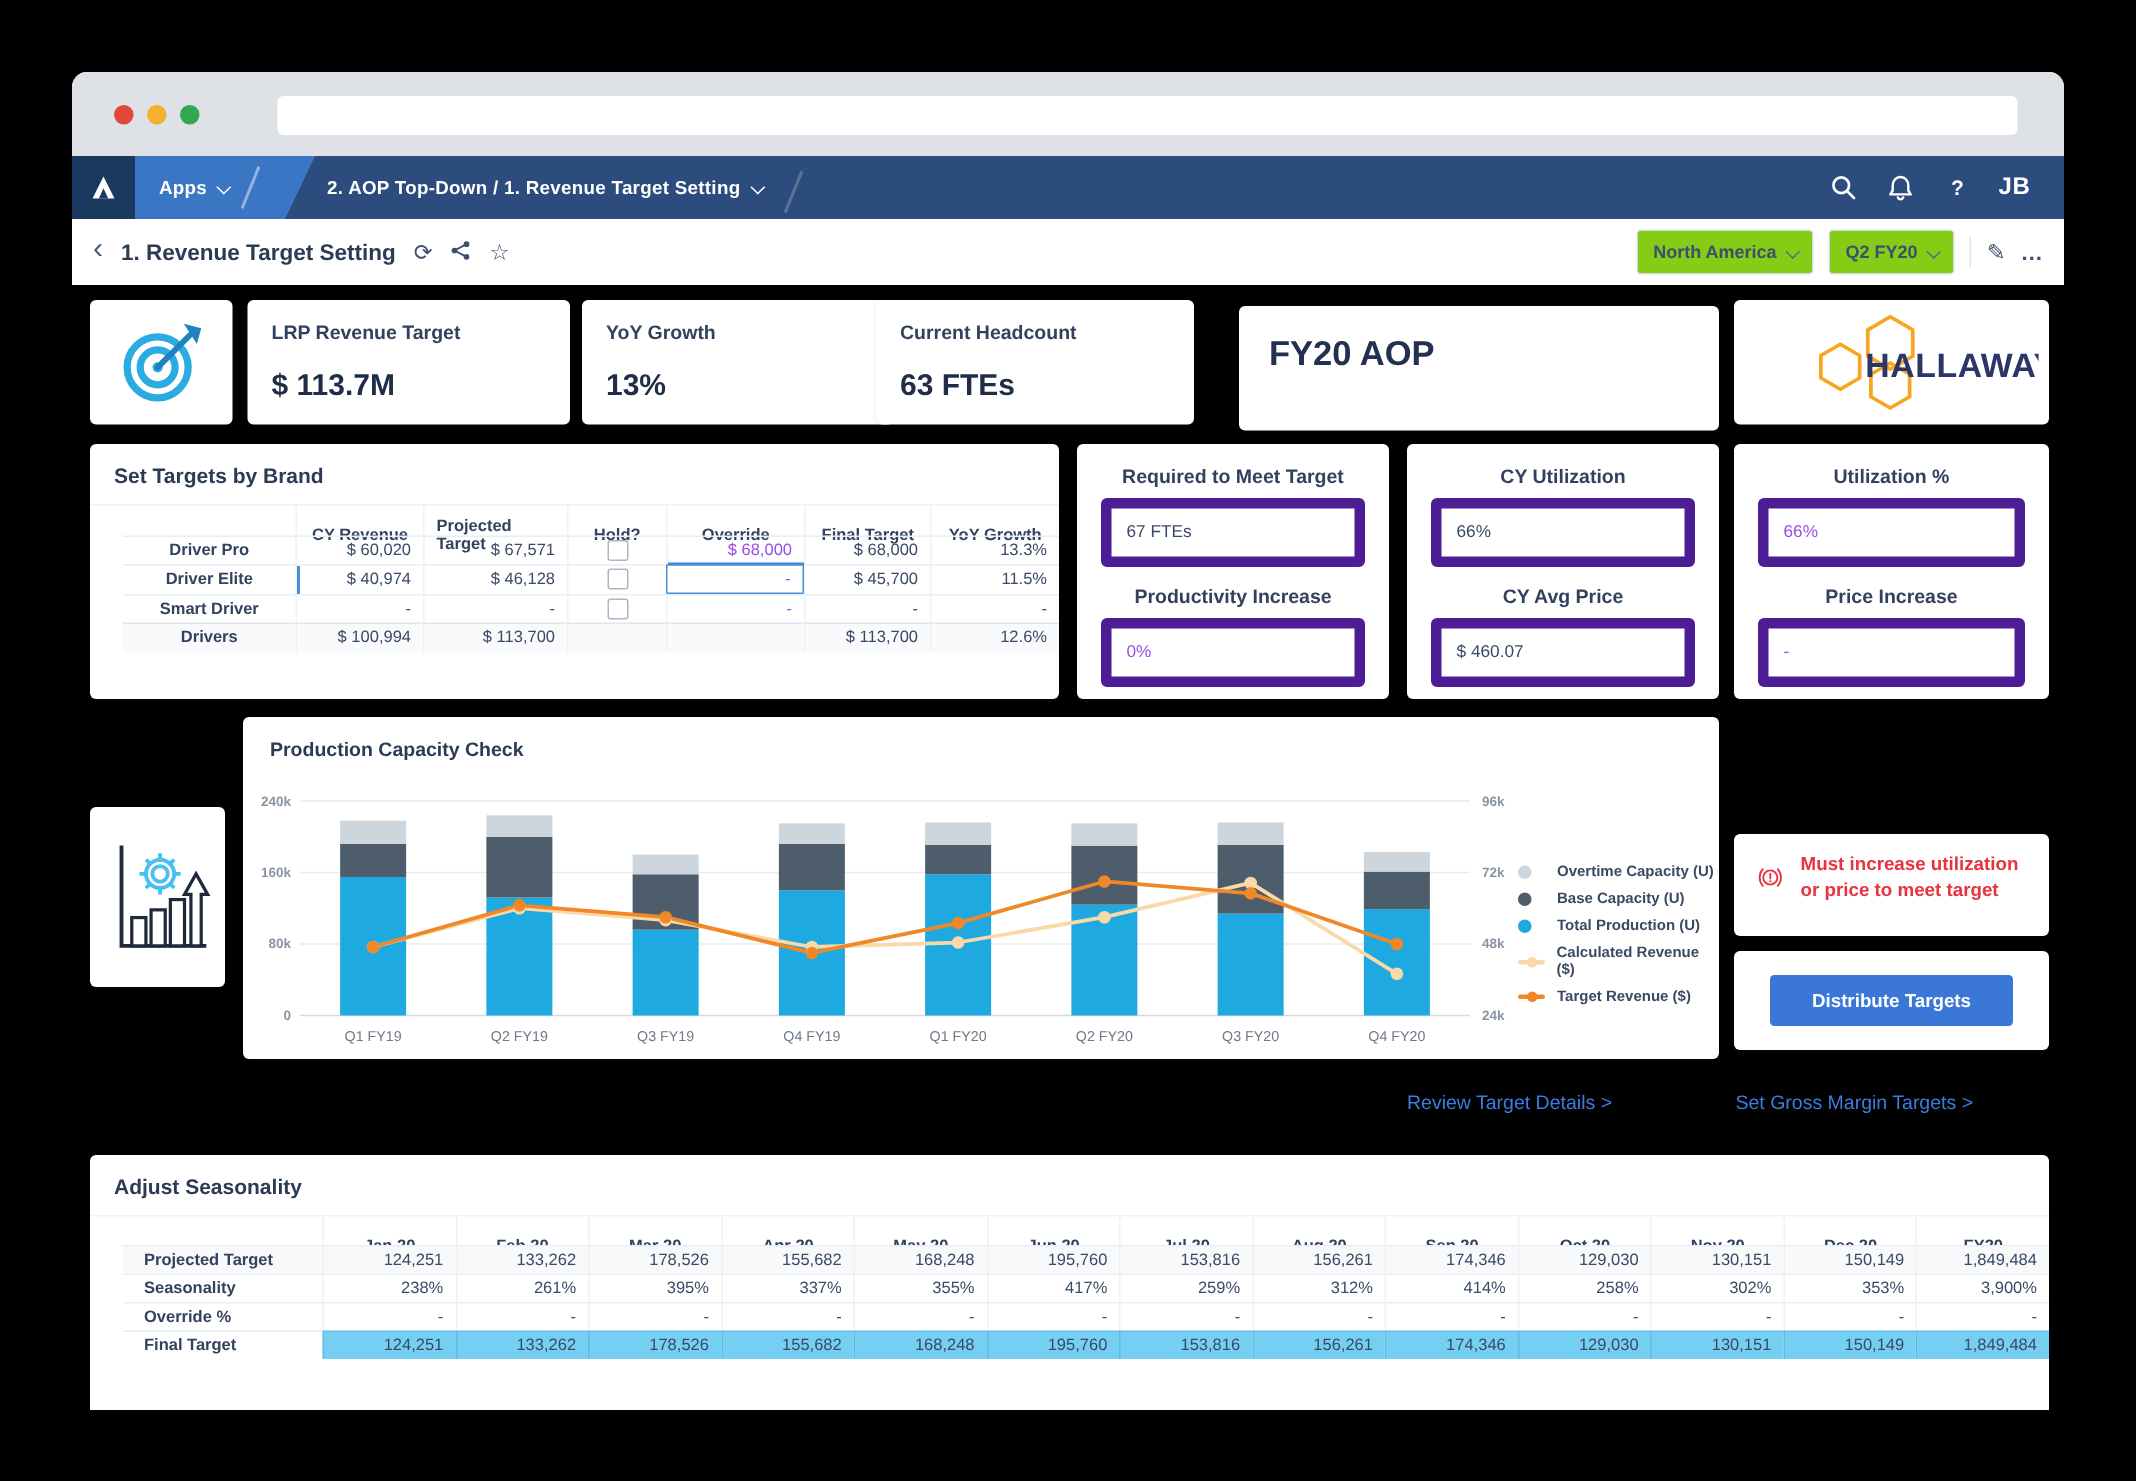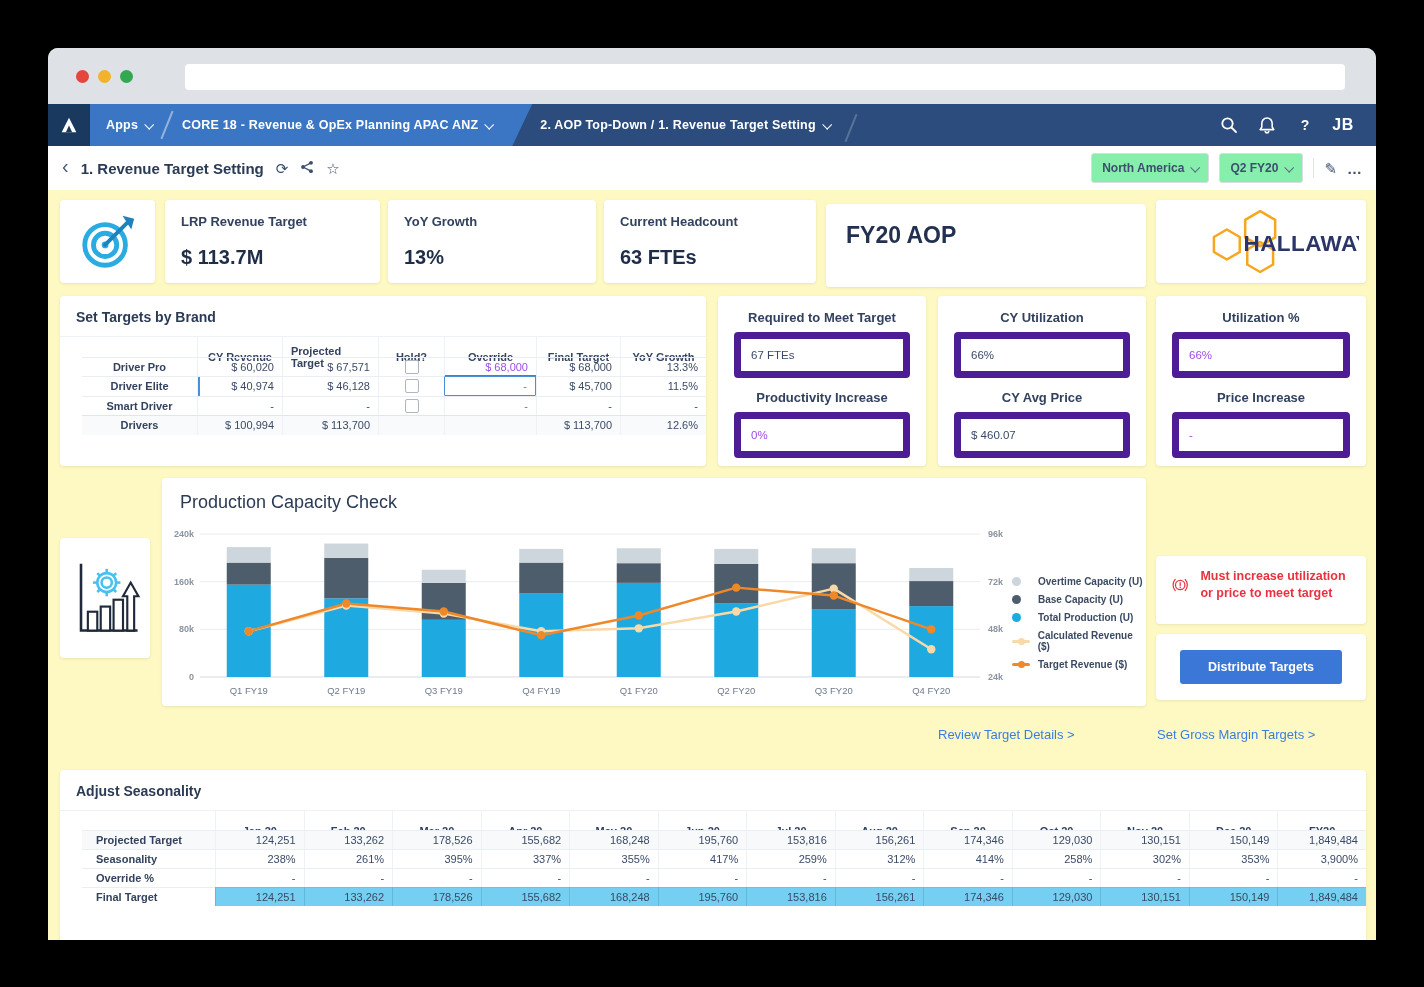--- a/index.html
+++ b/index.html
@@ -25,25 +25,25 @@
         transform:rotate(45deg) translateY(-1px);margin-left:7px;}
   .nav-icons{position:absolute;right:14px;top:0;height:42px;display:flex;align-items:center;gap:0;z-index:3;}
   .nav-ic{width:38px;height:42px;display:flex;align-items:center;justify-content:center;color:#fff;font-size:14px;font-weight:bold;}
   
   .pagehead{position:absolute;top:98px;left:0;right:0;height:44px;background:#fff;border-bottom:1px solid #e4e7eb;
             display:flex;align-items:center;color:#2b3a55;}
   .back{font-size:20px;color:#4a5a74;margin:0 12px 3px 14px;}
   .ptitle{font-size:15px;font-weight:bold;}
   .hicon{font-size:15px;color:#3c4f6e;margin-left:12px;line-height:1;}
   .phright{margin-left:auto;display:flex;align-items:center;gap:10px;padding-right:14px;}
-  .drop{height:28px;border:1px solid #d9dde3;border-radius:3px;background:#86efac;display:flex;align-items:center;
+  .drop{height:28px;border:1px solid #d9dde3;border-radius:3px;background:#84cc16;display:flex;align-items:center;
         padding:0 10px;font-size:12px;color:#3c4f6e;font-weight:bold;}
   .vdiv{width:1px;height:20px;background:#e0e3e8;}
   
-  .content{position:absolute;top:142px;left:0;right:0;bottom:0;background:#fef9c3;padding-left:20px;}
+  .content{position:absolute;top:142px;left:0;right:0;bottom:0;background:#000000;padding-left:20px;}
   .card{position:absolute;background:#fff;border-radius:4px;box-shadow:0 1px 3px rgba(27,41,62,.10);}
   .kpi-label{font-size:13px;font-weight:bold;color:#32415e;padding:14px 16px 0;}
   .kpi-value{font-size:20px;font-weight:bold;color:#1f2d47;padding:0 16px;position:absolute;bottom:14px;}
   .card-title{font-size:14px;font-weight:bold;color:#2b3a55;padding:13px 16px 11px;border-bottom:1px solid #eef1f5;}
   
   .fpanel{padding:14px 16px;}
   .flabel{font-size:13px;font-weight:bold;color:#32415e;margin-top:12px;text-align:center;}
   .flabel:first-child{margin-top:0;}
   .fbox{margin-top:7px;height:32px;border:7px solid #4c1d95;border-radius:4px;background:#fff;
         font-size:11.5px;line-height:32px;padding:0 10px;color:#3a4a66;}
@@ -92,24 +92,20 @@
       <svg width="22" height="22" viewBox="0 0 24 24">
         <path d="M4,20 L12,4 L20,20 Z" fill="#fff"></path>
         <path d="M8.6,20 L12,12.6 L15.4,20 Z" fill="#19395f"></path>
       </svg>
     </div>
     <div class="nav-item apps">
       <span>Apps</span>
         <span class="chev"></span>
     </div>
     <div class="slash"></div>
-    <div class="nav-item">
-      <span>CORE 18 - Revenue &amp; OpEx Planning APAC ANZ</span>
-        <span class="chev"></span>
-    </div>
     <div class="nav-rest">
       <div class="nav-item" style="padding:0">
         <span>2. AOP Top-Down / 1. Revenue Target Setting</span>
           <span class="chev"></span>
       </div>
       <div class="slash dim" style="margin-left:20px"></div>
     </div>
     <div class="nav-icons">
       <div class="nav-ic">
         <svg width="18" height="18" viewBox="0 0 18 18">
@@ -169,21 +165,21 @@
       </svg>
     </div>
     <div class="card" style="left:117px;top:10px;width:215px;height:83px">
       <div class="kpi-label">LRP Revenue Target</div>
       <div class="kpi-value">$ 113.7M</div>
     </div>
     <div class="card" style="left:340px;top:10px;width:208px;height:83px">
       <div class="kpi-label">YoY Growth</div>
       <div class="kpi-value">13%</div>
     </div>
-    <div class="card" style="left:556px;top:10px;width:212px;height:83px">
+    <div class="card" style="left:536px;top:10px;width:212px;height:83px">
       <div class="kpi-label">Current Headcount</div>
       <div class="kpi-value">63 FTEs</div>
     </div>
     <div class="card" style="left:778px;top:14px;width:320px;height:83px">
       <div style="font-size:23px;font-weight:bold;color:#22314f;padding:18px 20px">FY20 AOP</div>
     </div>
     <div class="card" style="left:1108px;top:10px;width:210px;height:83px;display:flex;align-items:center;justify-content:center">
       <svg width="196" height="70" viewBox="0 0 210 84">
         <g fill="none" stroke="#f6a61f" stroke-width="3" stroke-linejoin="round">
           <path d="M104,5 L122,15.5 L122,36.5 L104,47 L86,36.5 L86,15.5 Z"></path>
@@ -284,21 +280,21 @@
           <path d="M14,6 L14,84 L80,84" fill="none"></path>
           <rect x="22" y="62" width="11" height="22" stroke-width="2.5"></rect>
           <rect x="37" y="56" width="11" height="28" stroke-width="2.5"></rect>
           <rect x="52" y="48" width="11" height="36" stroke-width="2.5"></rect>
           <path d="M68,84 L68,44 L63,44 L72,28 L81,44 L76,44 L76,84 Z" stroke-width="2.5"></path>
         </g>
       </svg>
     </div>
 
     <div class="card" style="left:114px;top:288px;width:984px;height:228px">
-      <div style="font-size:18px;font-weight:normal;color:#2b3a55;padding:14px 0 0 18px">Production Capacity Check</div>
+      <div style="font-size:13px;font-weight:bold;color:#2b3a55;padding:14px 0 0 18px">Production Capacity Check</div>
       <svg id="chart-svg" width="984" height="182" style="position:absolute;left:0;top:44px">
           <line x1="38" y1="12" x2="818" y2="12" stroke="#e9ecef" stroke-width="1"></line>
           <text x="32" y="15" text-anchor="end" font-size="9" font-weight="bold" fill="#8a94a2">240k</text>
           <line x1="38" y1="59.66666666666667" x2="818" y2="59.66666666666667" stroke="#e9ecef" stroke-width="1"></line>
           <text x="32" y="62.66666666666667" text-anchor="end" font-size="9" font-weight="bold" fill="#8a94a2">160k</text>
           <line x1="38" y1="107.33333333333334" x2="818" y2="107.33333333333334" stroke="#e9ecef" stroke-width="1"></line>
           <text x="32" y="110.33333333333334" text-anchor="end" font-size="9" font-weight="bold" fill="#8a94a2">80k</text>
           <line x1="38" y1="155" x2="818" y2="155" stroke="#d5dadf" stroke-width="1"></line>
           <text x="32" y="158" text-anchor="end" font-size="9" font-weight="bold" fill="#8a94a2">0</text>
           <text x="826" y="15" text-anchor="start" font-size="9" font-weight="bold" fill="#8a94a2">96k</text>

